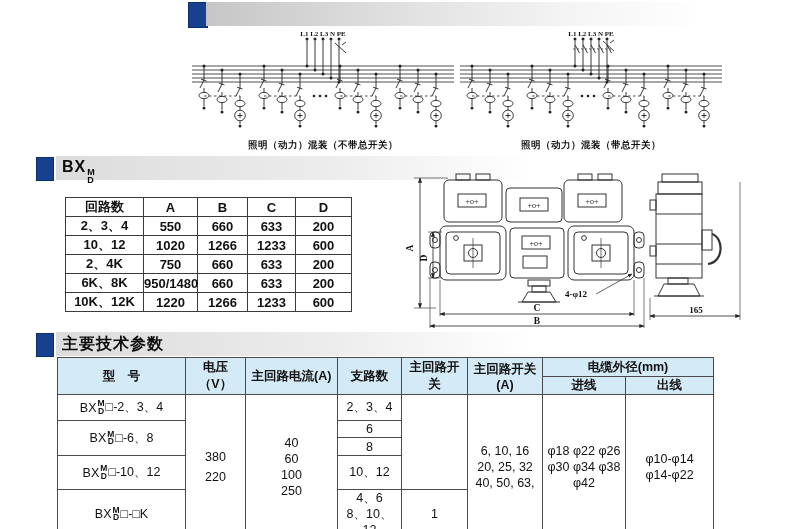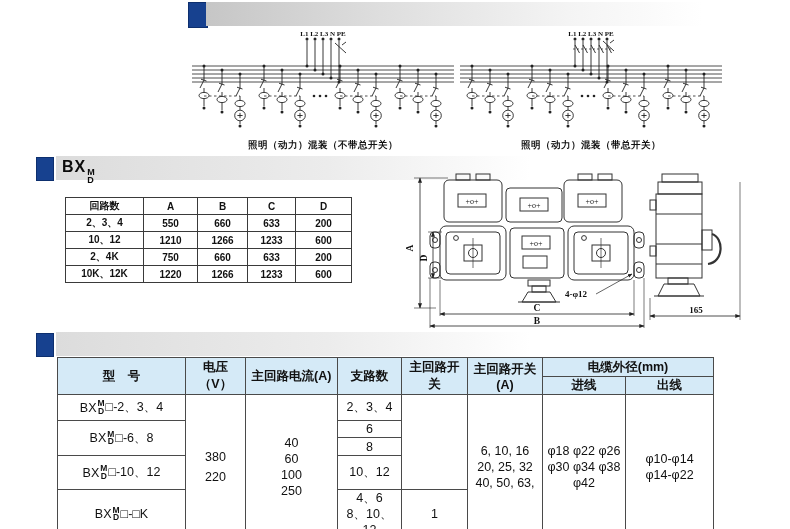--- a/index.html
+++ b/index.html
@@ -11,21 +11,21 @@
   .bar1{background:linear-gradient(90deg,#c6c6c6 0%,#dedede 30%,#f4f4f4 62%,#ffffff 85%);}
   .bar2{background:linear-gradient(90deg,#dcdcdc 0%,#ececec 55%,#ffffff 96%);}
   .sec-title{position:absolute;font-weight:bold;color:#0b0b0b;white-space:nowrap;}
   .t1{font-size:19px;letter-spacing:2px;}
   .t2{font-size:16px;letter-spacing:1px;}
   .stack{display:inline-flex;flex-direction:column;font-size:9px;line-height:8px;
          font-weight:bold;vertical-align:-3px;margin:0 1px;}
   .stack span{display:block;}
   table{border-collapse:collapse;table-layout:fixed;}
   
-  .dim{position:absolute;left:65px;top:197px;width:286px;font-size:10px;font-weight:bold;}
+  .dim{position:absolute;left:65px;top:197px;width:286px;font-size:13px;font-weight:bold;}
   .dim th,.dim td{border:1px solid #3a3a3a;text-align:center;vertical-align:middle;
                   padding:0;height:16px;font-weight:bold;background:#fff;}
   
   .spec{position:absolute;left:57px;top:357px;width:656px;font-size:12.5px;}
   .spec th,.spec td{border:1px solid #4a4a4a;text-align:center;vertical-align:middle;padding:0 2px;}
   .spec th{background:#d5eaf7;font-weight:bold;font-size:12.5px;}
   .preline{white-space:pre-line;line-height:16px;}
   .v2{line-height:20px;}
   .tl{text-align:left;padding-left:7px;}
   .model{display:flex;align-items:center;justify-content:center;gap:0;}
@@ -211,28 +211,35 @@
     </tr>
     <tr>
       <td>2、3、4</td>
       <td>550</td>
       <td>660</td>
       <td>633</td>
       <td>200</td>
     </tr>
     <tr>
       <td>10、12</td>
-      <td>1210</td>
+      <td>1020</td>
       <td>1266</td>
       <td>1233</td>
       <td>600</td>
     </tr>
     <tr>
       <td>2、4K</td>
       <td>750</td>
+      <td>660</td>
+      <td>633</td>
+      <td>200</td>
+    </tr>
+    <tr>
+      <td>6K、8K</td>
+      <td>950/1480</td>
       <td>660</td>
       <td>633</td>
       <td>200</td>
     </tr>
     <tr>
       <td>10K、12K</td>
       <td>1220</td>
       <td>1266</td>
       <td>1233</td>
       <td>600</td>
@@ -327,20 +334,21 @@
     <text x="13" y="80" font-size="9.5" font-weight="bold" text-anchor="middle" transform="rotate(-90 13 80)">A</text>
     <text x="27" y="90" font-size="9.5" font-weight="bold" text-anchor="middle" transform="rotate(-90 27 90)">D</text>
     <text x="137" y="143" font-size="9.5" font-weight="bold" text-anchor="middle">C</text>
     <text x="137" y="156" font-size="9.5" font-weight="bold" text-anchor="middle">B</text>
     <text x="176" y="129" font-size="9" font-weight="bold" text-anchor="middle">4-φ12</text>
     <text x="296" y="145" font-size="9" font-weight="bold" text-anchor="middle">165</text>
   </svg>
 
   <div class="sec-square" style="left:36px;top:333px;width:16px;height:22px;"></div>
   <div class="sec-bar bar2" style="left:56px;top:332px;width:494px;"></div>
+  <div class="sec-title t2" style="left:62px;top:334px;">主要技术参数</div>
 
   <table class="spec">
     <colgroup>
       <col style="width:128px">
         <col style="width:60px">
         <col style="width:92px">
         <col style="width:64px">
       <col style="width:66px">
         <col style="width:75px">
         <col style="width:83px">

